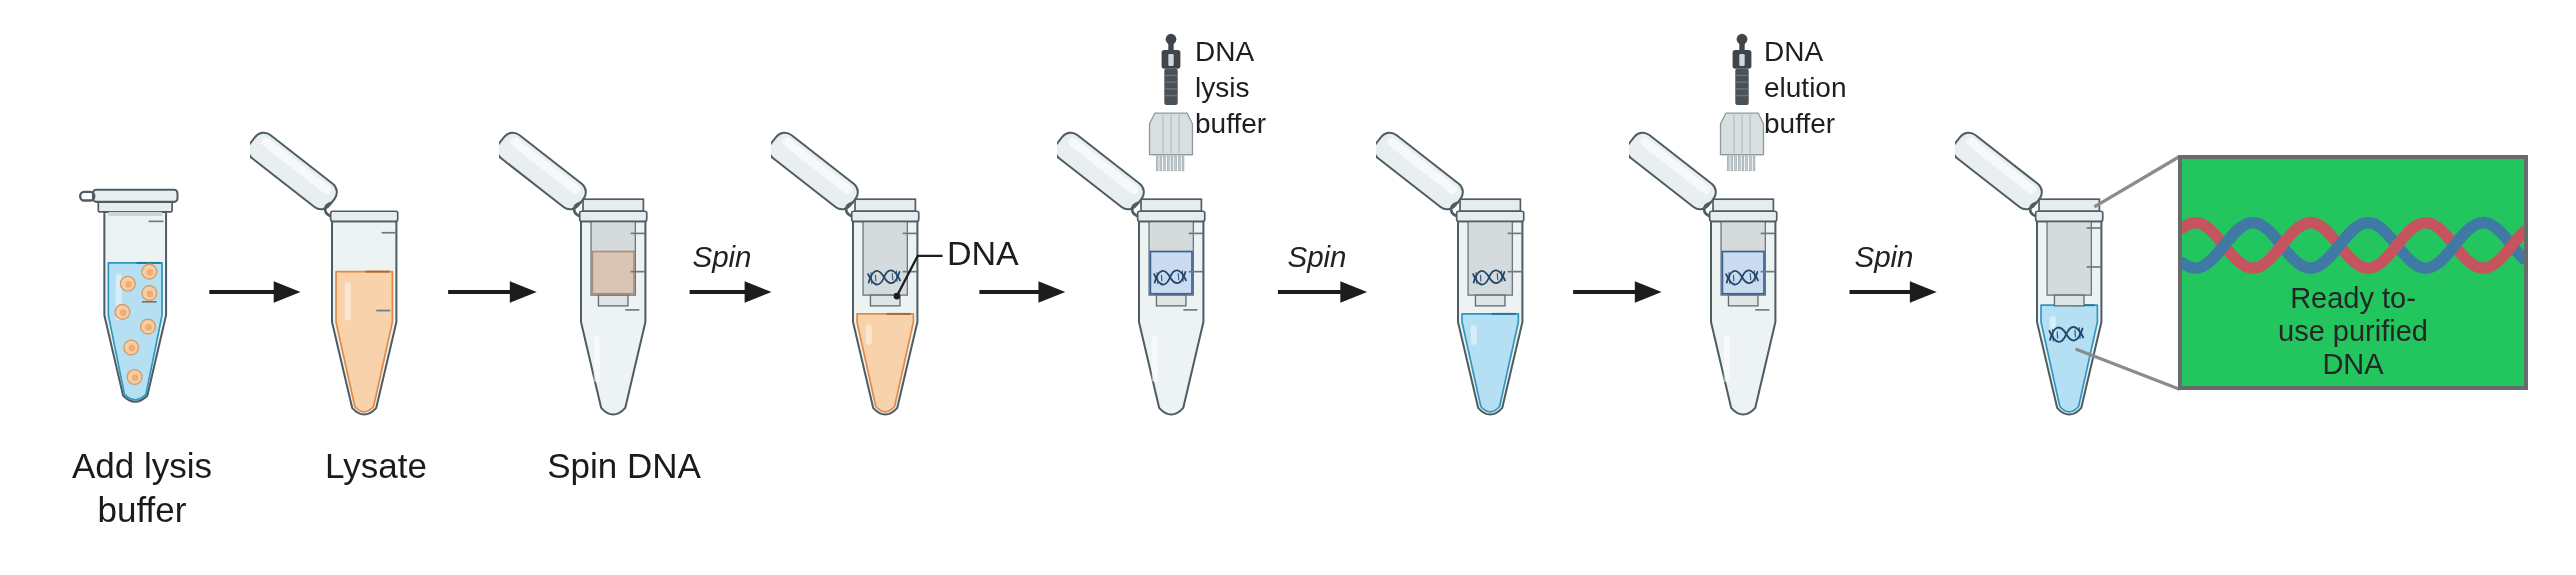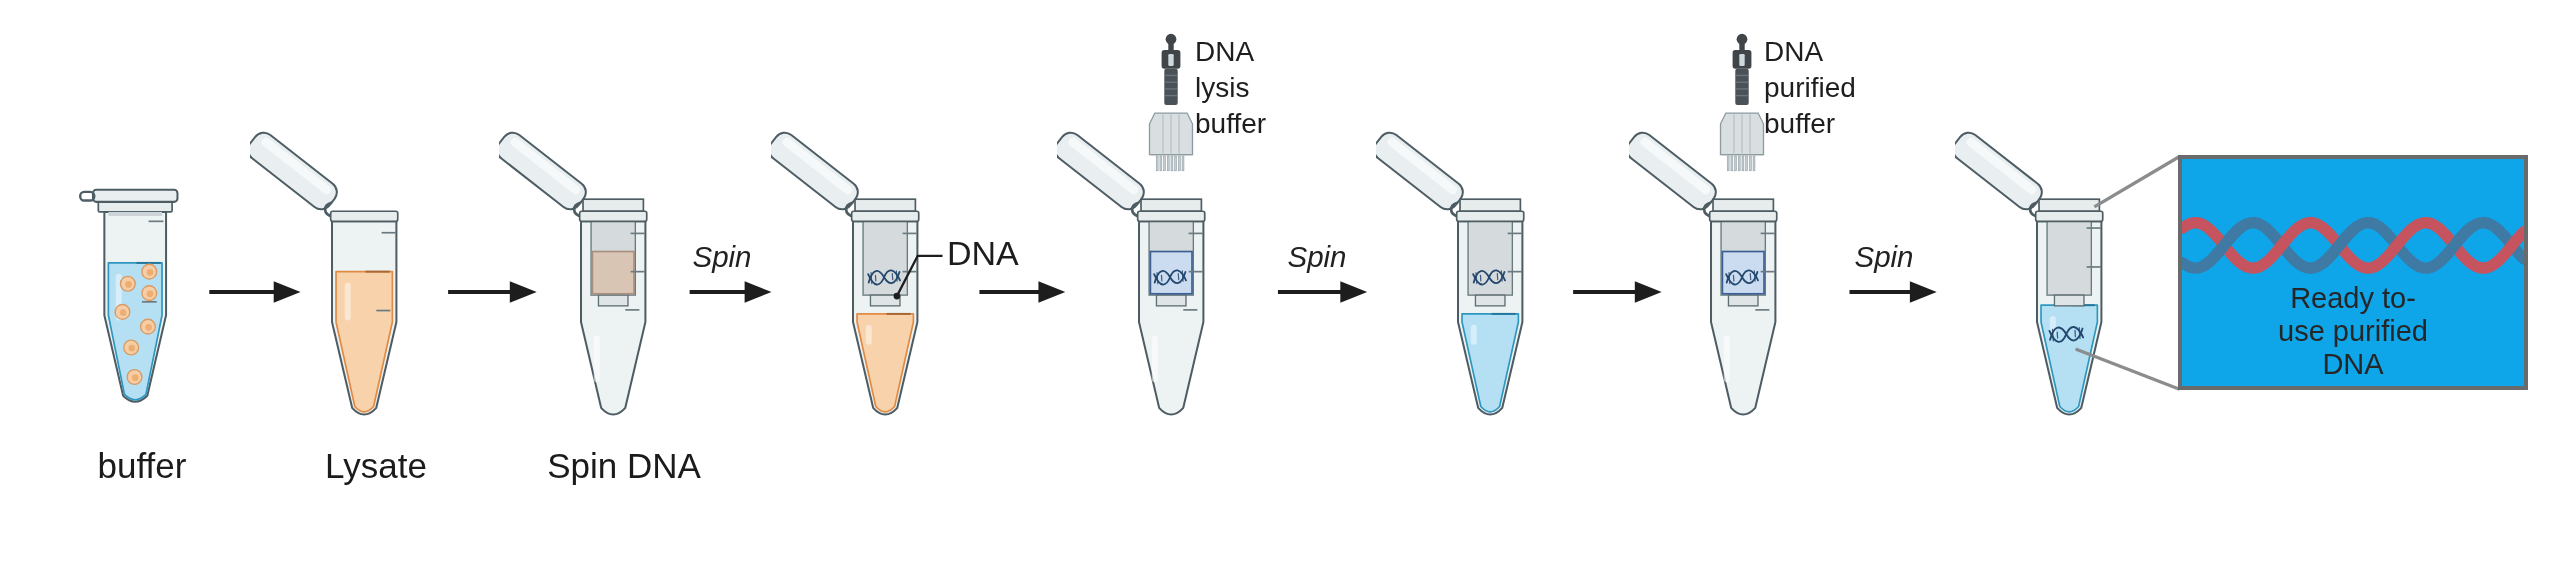--- a/index.html
+++ b/index.html
@@ -16,21 +16,21 @@
     position:absolute;transform:translateX(-50%);text-align:center;
     font-size:29.5px;line-height:35px;font-style:italic;color:#222222;white-space:nowrap;
   }
   .reagent-label{
     position:absolute;text-align:left;font-size:28px;line-height:36px;color:#1e1e1e;white-space:nowrap;
   }
   .callout-label{
     position:absolute;font-size:34px;line-height:34px;color:#1d1d1d;white-space:nowrap;
   }
   .inset-box{
-    position:absolute;box-sizing:border-box;border:4px solid #696a6c;background:#0ea5e9;
+    position:absolute;box-sizing:border-box;border:4px solid #696a6c;background:#22c55e;
   }
   .inset-caption{
     position:absolute;left:0;top:123px;width:100%;text-align:center;
     font-size:29px;line-height:33px;color:#262626;
   }
   svg{display:block;}
 </style>
 </head>
 <body>
 
@@ -305,41 +305,42 @@
         <line x1="2757" y1="435" x2="2853" y2="435" stroke="#1d1d1d" stroke-width="6"></line>
         <polygon points="2887,435 2847,419 2847,451" fill="#1d1d1d"></polygon>
         <path d="M1337,441 L1368,381 L1405,381" fill="none" stroke="#1d1d1d" stroke-width="3.5"></path>
         <circle cx="1337" cy="441" r="5" fill="#1d1d1d"></circle>
         <line x1="3122" y1="308" x2="3249" y2="233" stroke="#8a8c8d" stroke-width="5"></line>
         <line x1="3094" y1="520" x2="3249" y2="580" stroke="#8a8c8d" stroke-width="5"></line>
       </svg>
     </div>
 
   <div class="step-label" style="left:142px;top:444px;">
+    <div>Add lysis</div>
     <div>buffer</div>
   </div>
   <div class="step-label" style="left:376px;top:444px;">
     <div>Lysate</div>
   </div>
   <div class="step-label" style="left:624px;top:444px;">
     <div>Spin DNA</div>
   </div>
 
   <div class="spin-label" style="left:722px;top:239px;">Spin</div>
   <div class="spin-label" style="left:1317px;top:239px;">Spin</div>
   <div class="spin-label" style="left:1884px;top:239px;">Spin</div>
 
   <div class="reagent-label" style="left:1195px;top:34px;">
     <div>DNA</div>
     <div>lysis</div>
     <div>buffer</div>
   </div>
   <div class="reagent-label" style="left:1764px;top:34px;">
     <div>DNA</div>
-    <div>purified</div>
+    <div>elution</div>
     <div>buffer</div>
   </div>
 
   <div class="callout-label" style="left:947px;top:236px;">DNA</div>
 
   <div class="inset-box" style="left:2178px;top:155px;width:350px;height:235px;">
     <div id="helix-holder" style="position:absolute;left:0;top:0;">
         <svg width="342" height="227" viewBox="0 0 510 339">
           <path d="M0.0,154.7 L6.0,158.9 L12.0,161.7 L18.0,162.9 L24.0,162.5 L30.0,160.5 L36.0,157.0 L42.0,152.1 L48.0,146.2 L54.0,139.4 L60.0,132.1 L66.0,124.7 L72.0,117.4 L78.0,110.8 L84.0,105.0 L90.0,100.3 L96.0,97.0 L102.0,95.3 L108.0,95.1 L114.0,96.6 L120.0,99.7 L126.0,104.1 L132.0,109.7 L138.0,116.3 L144.0,123.4 L150.0,130.9 L156.0,138.2 L162.0,145.1 L168.0,151.2 L174.0,156.3 L180.0,160.0 L186.0,162.3 L192.0,163.0 L198.0,162.0 L204.0,159.5 L210.0,155.5 L216.0,150.3 L222.0,144.0 L228.0,137.0 L234.0,129.6 L240.0,122.2 L246.0,115.1 L252.0,108.7 L258.0,103.3 L264.0,99.1 L270.0,96.3 L276.0,95.1 L282.0,95.5 L288.0,97.5 L294.0,101.0 L300.0,105.9 L306.0,111.8 L312.0,118.6 L318.0,125.9 L324.0,133.3 L330.0,140.6 L336.0,147.2 L342.0,153.0 L348.0,157.7 L354.0,161.0 L360.0,162.7 L366.0,162.9 L372.0,161.4 L378.0,158.3 L384.0,153.9 L390.0,148.3 L396.0,141.7 L402.0,134.6 L408.0,127.1 L414.0,119.8 L420.0,112.9 L426.0,106.8 L432.0,101.7 L438.0,98.0 L444.0,95.7 L450.0,95.0 L456.0,96.0 L462.0,98.5 L468.0,102.5 L474.0,107.7 L480.0,114.0 L486.0,121.0 L492.0,128.4 L498.0,135.8 L504.0,142.9 L510.0,149.3 " fill="none" stroke="#3f7aa4" stroke-width="17" stroke-linecap="round"></path>
           <path d="M0.0,103.3 L6.0,99.1 L12.0,96.3 L18.0,95.1 L24.0,95.5 L30.0,97.5 L36.0,101.0 L42.0,105.9 L48.0,111.8 L54.0,118.6 L60.0,125.9 L66.0,133.3 L72.0,140.6 L78.0,147.2 L84.0,153.0 L90.0,157.7 L96.0,161.0 L102.0,162.7 L108.0,162.9 L114.0,161.4 L120.0,158.3 L126.0,153.9 L132.0,148.3 L138.0,141.7 L144.0,134.6 L150.0,127.1 L156.0,119.8 L162.0,112.9 L168.0,106.8 L174.0,101.7 L180.0,98.0 L186.0,95.7 L192.0,95.0 L198.0,96.0 L204.0,98.5 L210.0,102.5 L216.0,107.7 L222.0,114.0 L228.0,121.0 L234.0,128.4 L240.0,135.8 L246.0,142.9 L252.0,149.3 L258.0,154.7 L264.0,158.9 L270.0,161.7 L276.0,162.9 L282.0,162.5 L288.0,160.5 L294.0,157.0 L300.0,152.1 L306.0,146.2 L312.0,139.4 L318.0,132.1 L324.0,124.7 L330.0,117.4 L336.0,110.8 L342.0,105.0 L348.0,100.3 L354.0,97.0 L360.0,95.3 L366.0,95.1 L372.0,96.6 L378.0,99.7 L384.0,104.1 L390.0,109.7 L396.0,116.3 L402.0,123.4 L408.0,130.9 L414.0,138.2 L420.0,145.1 L426.0,151.2 L432.0,156.3 L438.0,160.0 L444.0,162.3 L450.0,163.0 L456.0,162.0 L462.0,159.5 L468.0,155.5 L474.0,150.3 L480.0,144.0 L486.0,137.0 L492.0,129.6 L498.0,122.2 L504.0,115.1 L510.0,108.7 " fill="none" stroke="#c6545e" stroke-width="17" stroke-linecap="round"></path>

